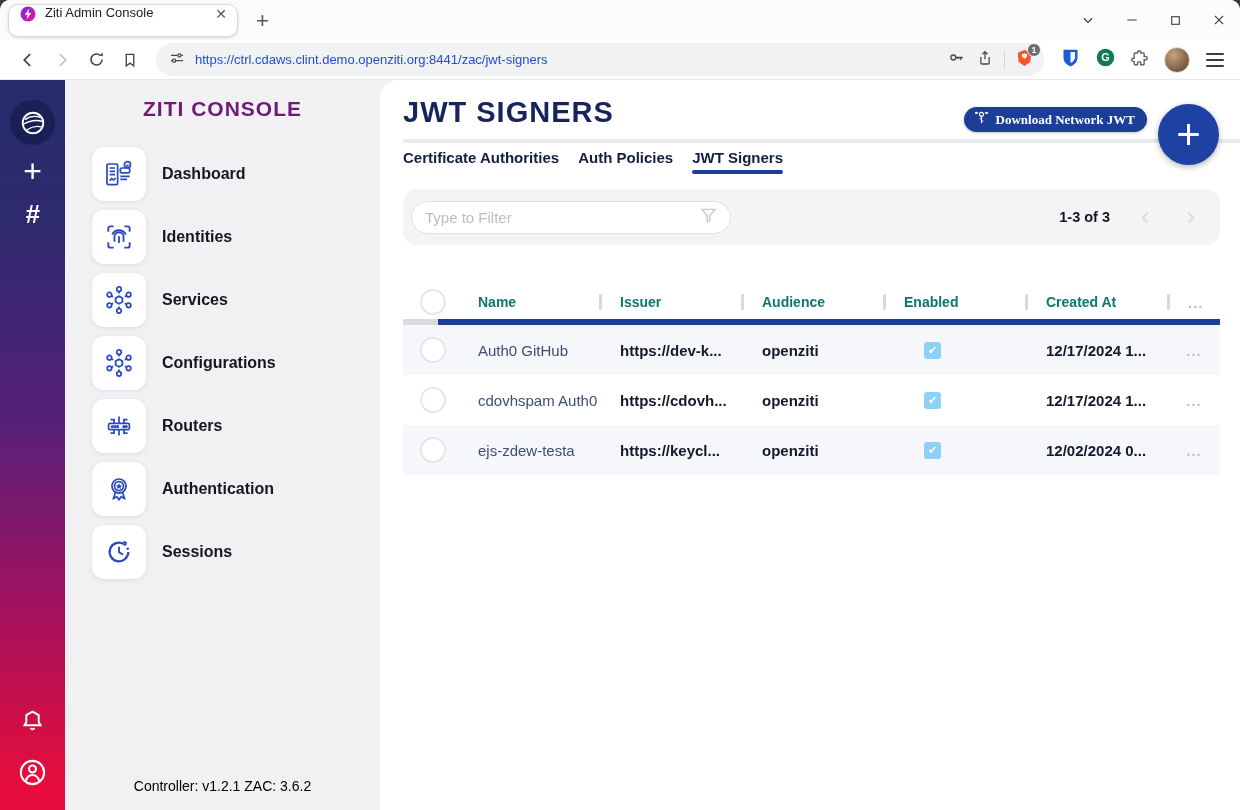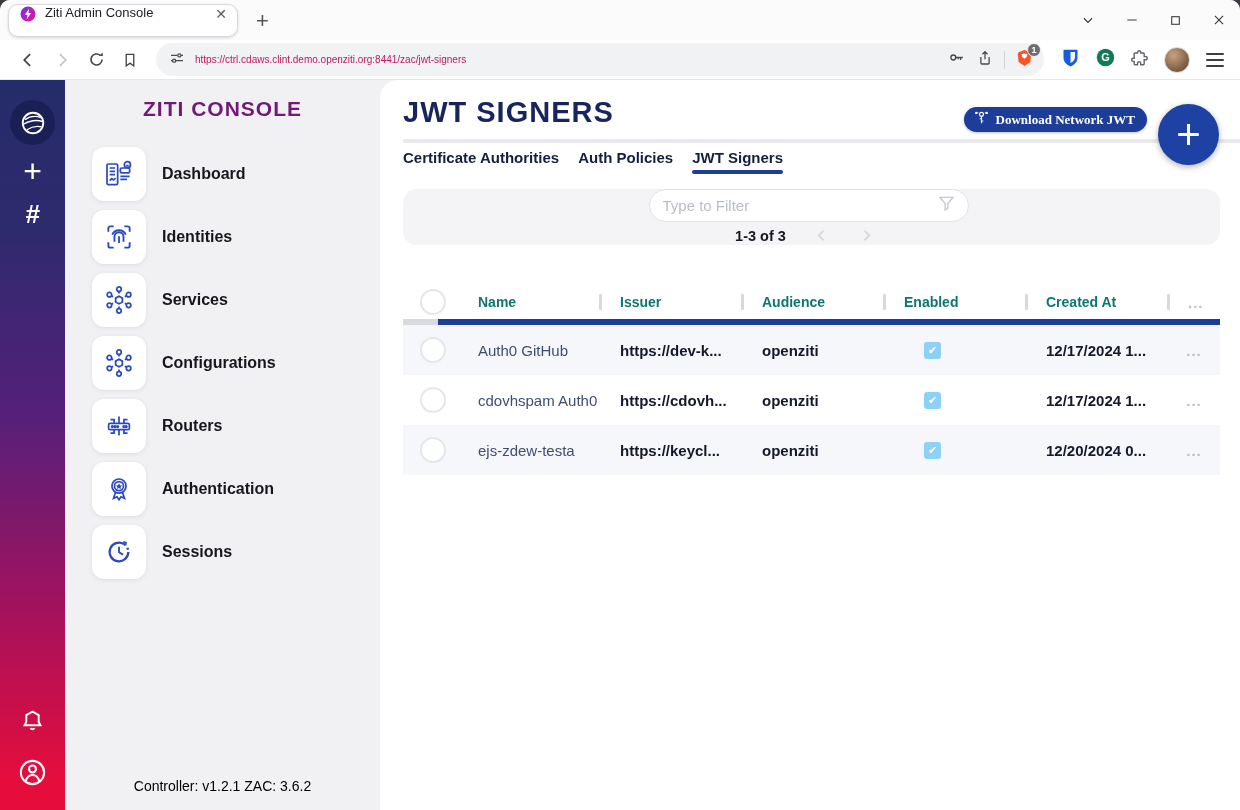--- a/index.html
+++ b/index.html
@@ -29,21 +29,21 @@
   .win-controls { position:absolute; right:14px; top:0; height:40px; display:flex; align-items:center; gap:30px; }
   .win-controls svg { display:block; }
 
   
   .toolbar { height:40px; background:#fff; border-bottom:1px solid #e7e7ea; display:flex; align-items:center; padding:0 12px 0 14px; gap:6px; flex:0 0 auto; }
   .nav-btn { width:28px; height:28px; display:flex; align-items:center; justify-content:center; border-radius:50%; flex:0 0 auto; }
   .urlbar {
     flex:1; height:33px; background:#f1f2f4; border-radius:17px;
     display:flex; align-items:center; padding:0 6px 0 12px; gap:9px; margin:0 8px 0 6px; min-width:0;
   }
-  .url-text { font-size:10px; color:#be185d; flex:1; white-space:nowrap; overflow:hidden; }
+  .url-text { font-size:13px; color:#1d4ed8; flex:1; white-space:nowrap; overflow:hidden; }
   .urlbar-right { display:flex; align-items:center; gap:10px; padding-right:4px; }
   .urlbar-sep { width:1px; height:18px; background:#d3d4d8; }
   .brave-wrap { position:relative; }
   .brave-badge {
     position:absolute; top:-5px; right:-7px; width:14px; height:14px; background:#6d6d72;
     border-radius:50%; color:#fff; font-size:9px; font-weight:700; display:flex; align-items:center; justify-content:center;
     border:1px solid #f1f2f4;
   }
   .ext-row { display:flex; align-items:center; gap:14px; padding:0 2px; }
   .avatar { width:26px; height:26px; border-radius:50%; background:radial-gradient(circle at 35% 30%, #caa27c, #8a6a4e 55%, #50402f); border:1px solid #d9d9dd; }
@@ -94,21 +94,21 @@
     font-family:Liberation Serif, serif; font-size:13px; font-weight:700;
     display:flex; align-items:center; gap:6px; padding:0 12px 0 9px; box-shadow:0 1px 3px rgba(0,0,0,.25);
   }
   .fab {
     width:61px; height:61px; border-radius:50%; background:#1e41a4; border:none; color:#fff;
     font-size:42px; font-weight:300; line-height:54px; text-align:center;
     box-shadow:0 2px 6px rgba(0,0,0,.3); margin-top:-3px;
   }
 
   
-  .filterbar { margin-top:17px; height:56px; background:#f4f4f7; border-radius:14px; display:flex; align-items:center; padding:0 14px 0 8px;flex-direction:column; }
+  .filterbar { margin-top:17px; height:56px; background:#f4f4f7; border-radius:14px; display:flex; align-items:center; padding:0 14px 0 8px; }
   .filter-input-wrap {
     width:320px; height:33px; background:#fff; border:1.5px solid #e0e1e6; border-radius:17px;
     display:flex; align-items:center; padding:0 11px 0 13px;
   }
   .filter-input { flex:1; border:none; outline:none; font-family:"Liberation Sans", sans-serif; font-size:15px; color:#454b58; background:transparent; }
   .filter-input::placeholder { color:#b9bdc6; font-weight:400; }
   .filter-spacer { flex:1; }
   .pagination { display:flex; align-items:center; gap:26px; margin-right:6px; }
   .page-label { font-size:14.5px; font-weight:700; color:#17171d; }
   .page-chevron { color:#d8dadf; display:flex; }
@@ -502,21 +502,21 @@
   </div>
 
   <div class="trow">
     <span class="row-circle"></span>
     <span class="td td-name cell-name">ejs-zdew-testa</span>
     <span class="td td-strong cell-issuer">https://keycl...</span>
     <span class="td td-strong cell-audience">openziti</span>
     <span class="td">
                   <span class="checkbox cell-enabled">✔</span>
                 </span>
-    <span class="td td-strong cell-created">12/20/2024 0...</span>
+    <span class="td td-strong cell-created">12/02/2024 0...</span>
     <span class="row-dots cell-dots">...</span>
   </div>
 </div>
         </div>
 
       </div>
     </div>
   </div>
 </div>
 

